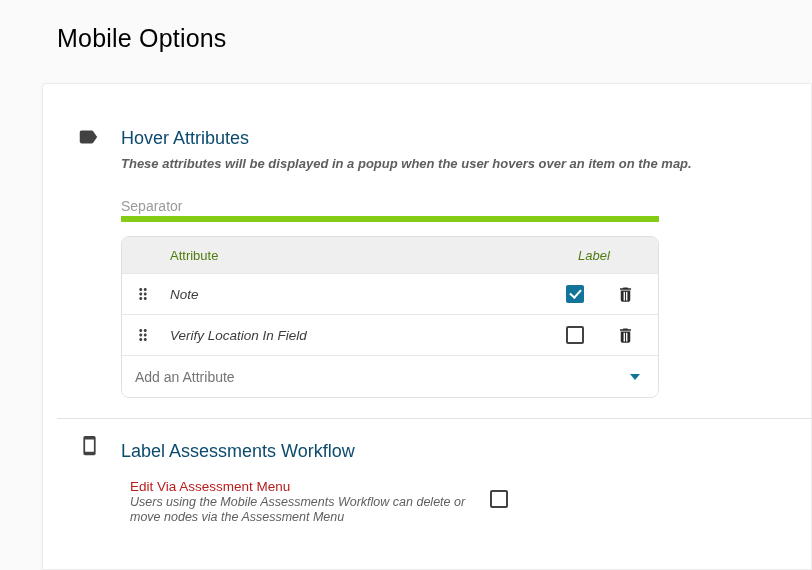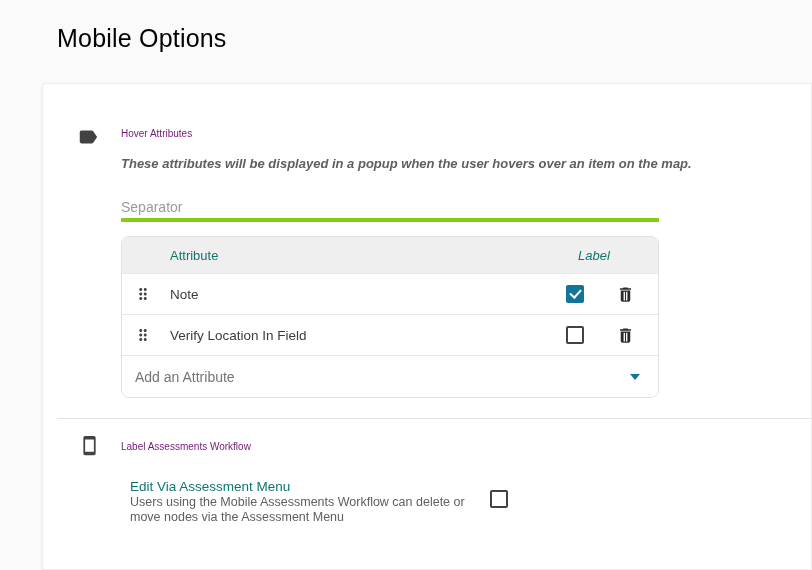--- a/index.html
+++ b/index.html
@@ -24,37 +24,37 @@
     width: 770px; height: 487px;
     background: #ffffff;
     border: 1px solid #ececec;
     border-radius: 4px 0 0 0;
     box-shadow: 0 1px 3px rgba(0,0,0,0.06);
   }
   
   .section-icon { position: absolute; }
   .section-title {
     position: absolute;
-    font-size: 10px;
-    color: #701a75;
+    font-size: 18px;
+    color: #0c4a6e;
   }
   .section-desc {
     position: absolute;
     font-size: 13px;
     font-style: italic;
     color: #5f5f5f;
     font-weight: bold;
   }
   
   .separator-field {
     position: absolute;
     left: 78px; top: 112px;
     width: 538px; height: 26px;
     border: none;
-    border-bottom: 4px solid #84cc16;
+    border-bottom: 6px solid #84cc16;
     background: transparent;
     font-family: "Liberation Sans", sans-serif;
     font-size: 14px;
     color: #3c3c3c;
     outline: none;
   }
   .separator-field::placeholder { color: #9a9a9a; opacity: 1; }
   
   .attr-table {
     position: absolute;
@@ -64,41 +64,41 @@
     border-radius: 8px;
     background: #fff;
   }
   .attr-table-header {
     display: flex;
     align-items: center;
     height: 36px;
     background: #efefef;
     border-radius: 7px 7px 0 0;
     font-size: 13px;
-    color: #0f766e;
+    color: #4d7c0f;
   }
   .col-attribute { padding-left: 48px; flex: 1; }
   .col-label { width: 80px; font-style: italic; }
   .attr-row {
     position: relative;
     display: flex;
     align-items: center;
     height: 41px;
     border-top: 1px solid #e8e8e8;
     background: #fff;
     font-size: 13.5px;
     color: #3c3c3c;
   }
   .drag-handle {
     position: absolute;
     left: 12px; top: 11px;
     width: 18px; height: 18px;
     cursor: grab;
   }
-  .attr-name { padding-left: 48px; flex: 1; }
+  .attr-name { padding-left: 48px; flex: 1; font-style: italic; }
   .checkbox-cell { width: 50px; display: flex; align-items: center; }
   .trash-cell { width: 30px; margin-right: 12px; display: flex; align-items: center; cursor: pointer; }
   .checkbox {
     position: relative;
     width: 18px; height: 18px;
     border: 2px solid #424242;
     border-radius: 2px;
     background: #fff;
     cursor: pointer;
   }
@@ -140,27 +140,28 @@
     position: absolute;
     left: 14px; top: 334px;
     width: 756px; height: 0;
     border-top: 1px solid #e3e3e3;
   }
   
   .setting-label {
     position: absolute;
     left: 87px; top: 395px;
     font-size: 13.5px;
-    color: #0f766e;
+    color: #b91c1c;
   }
   .setting-desc {
     position: absolute;
     left: 87px; top: 411px;
     width: 345px;
     font-size: 12.5px;
+    font-style: italic;
     color: #5f5f5f;
     line-height: 15px;
   }
   .setting-checkbox { position: absolute; left: 447px; top: 406px; }
 </style>
 </head>
 <body>
 
 <h1 class="page-title">Mobile Options</h1>
 

